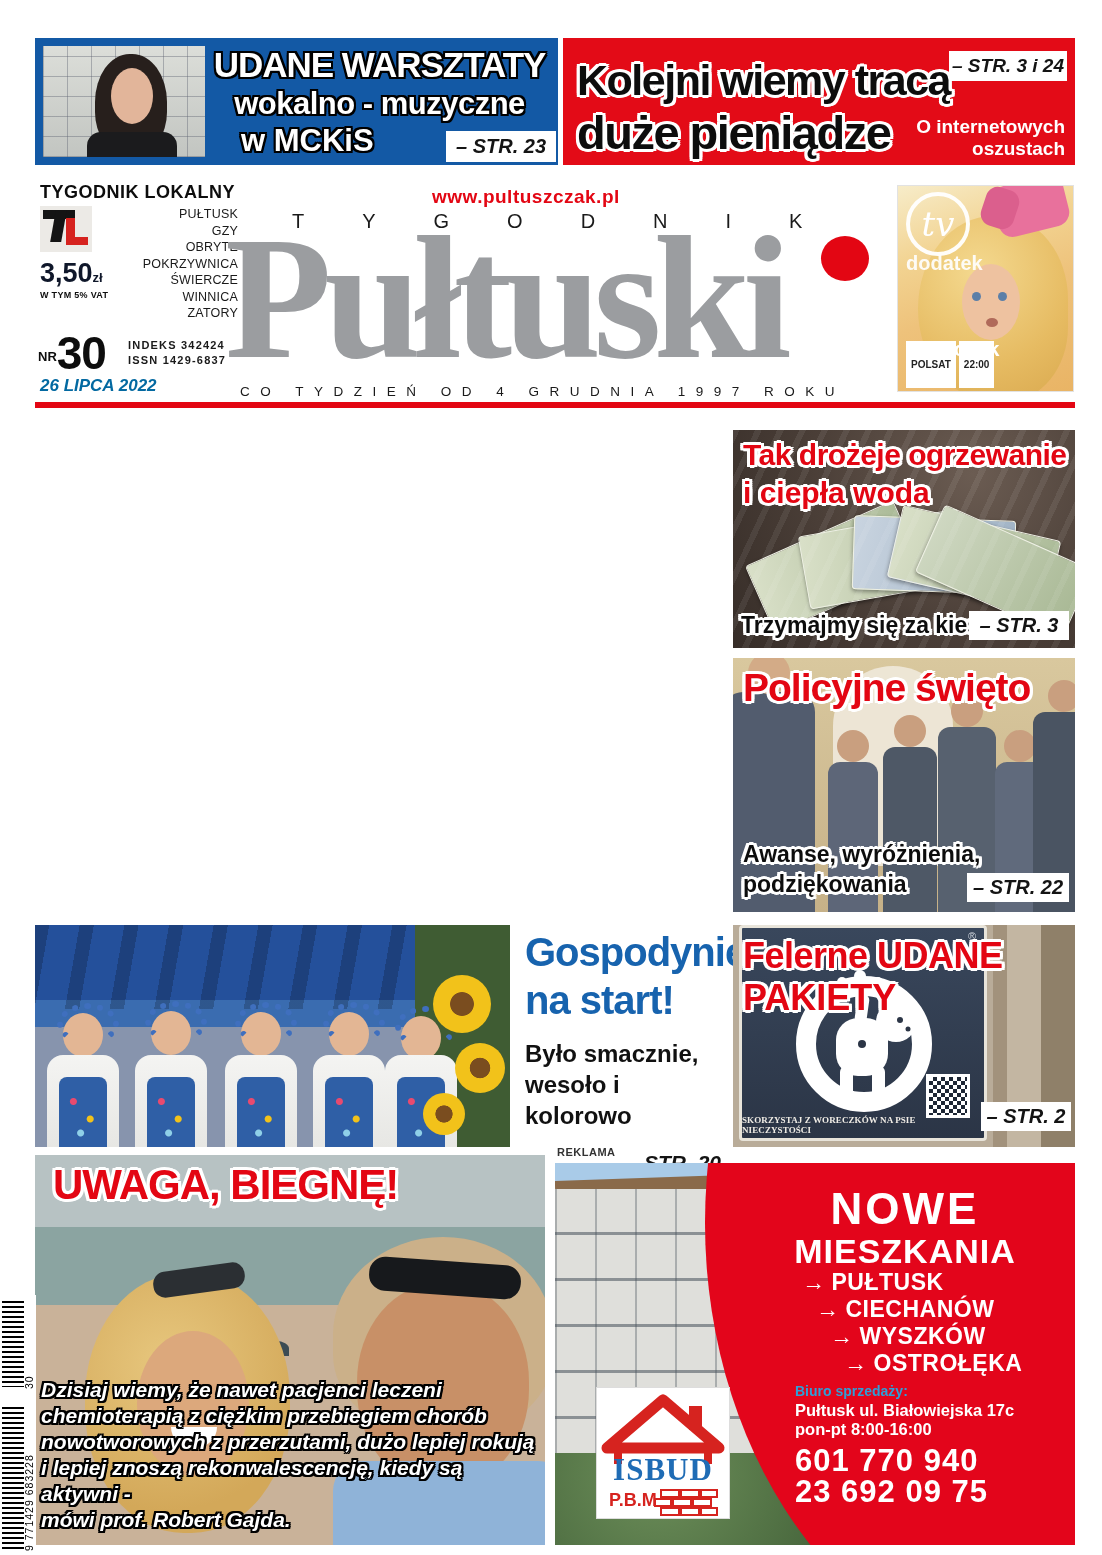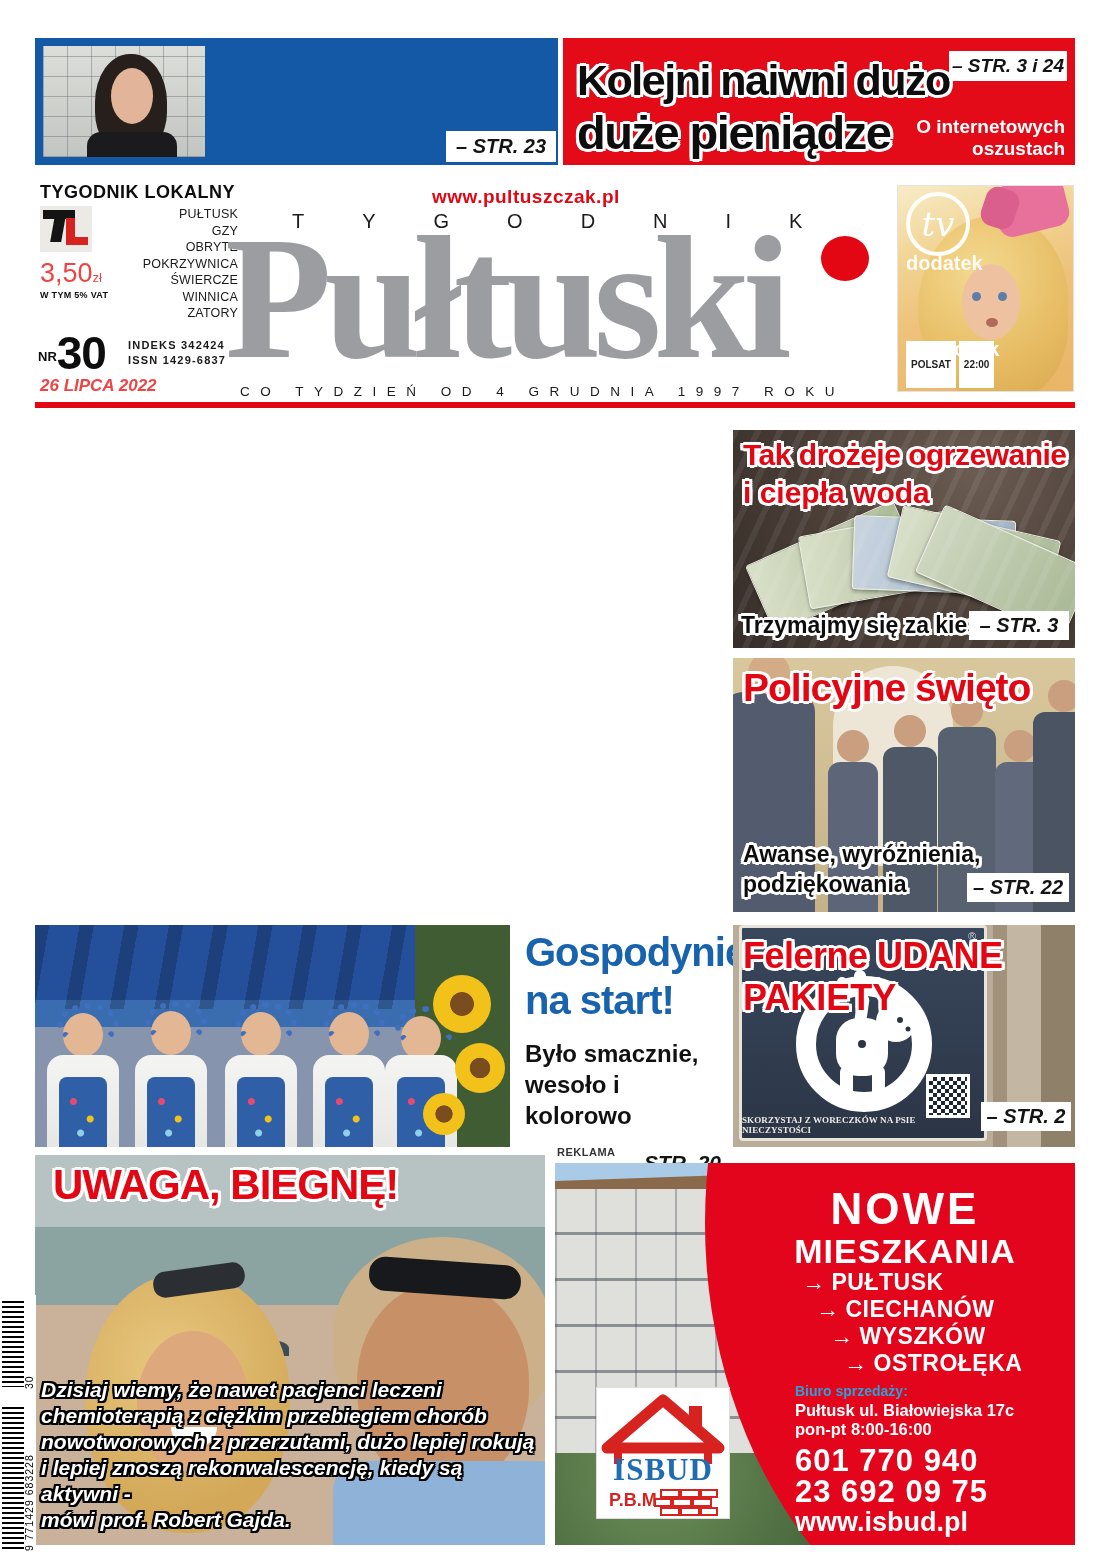--- a/index.html
+++ b/index.html
@@ -43,31 +43,31 @@
   .br-topic{right:10px;top:78px;text-align:right;color:#fff;font-weight:bold;font-size:19px;line-height:22px;}
   .br-ref{right:8px;top:13px;width:118px;height:30px;font-size:19px;}
 
   
   .mh-local{left:40px;top:182px;font-size:18px;font-weight:bold;letter-spacing:.5px;color:#0d0d0d;}
   .mh-tl{left:40px;top:206px;width:52px;height:46px;background:#eceae6;}
   .tl-bar{left:3px;top:4px;width:32px;height:9px;background:#141414;}
   .tl-stem{left:13px;top:4px;width:11px;height:32px;background:#141414;transform:skewX(-10deg);}
   .tl-l1{left:26px;top:12px;width:9px;height:27px;background:#d6231f;}
   .tl-l2{left:26px;top:31px;width:22px;height:8px;background:#d6231f;}
-  .mh-price{left:40px;top:258px;font-size:27px;font-weight:normal;color:#ef4444;}
+  .mh-price{left:40px;top:258px;font-size:27px;font-weight:bold;color:#0f172a;}
   .mh-price .unit{font-size:13px;}
   .mh-vat{left:40px;top:290px;font-size:9px;font-weight:bold;color:#0d0d0d;letter-spacing:.3px;}
   .mh-towns{left:118px;top:206px;width:120px;text-align:right;font-size:12.5px;line-height:16.5px;
             color:#1a1a1a;letter-spacing:.2px;}
   .mh-towns span{display:block;}
   .mh-nr{left:38px;top:326px;color:#0d0d0d;}
   .mh-nr .pre{font-size:13px;font-weight:bold;vertical-align:8px;}
   .mh-nr .num{font-size:46px;font-weight:bold;letter-spacing:-1px;}
   .mh-index{left:128px;top:338px;font-size:11px;font-weight:bold;letter-spacing:1.2px;line-height:15px;color:#1a1a1a;}
-  .mh-date{left:40px;top:376px;font-size:17px;font-weight:bold;font-style:italic;color:#ef4444;}
+  .mh-date{left:40px;top:376px;font-size:17px;font-weight:bold;font-style:italic;color:#0369a1;}
   .mh-site{left:432px;top:186px;font-size:19px;font-weight:bold;color:#e30613;letter-spacing:.5px;}
   .mh-kicker{left:292px;top:210px;font-size:20px;color:#1a1a1a;letter-spacing:58px;white-space:nowrap;}
   .mh-title{left:225px;top:200px;width:640px;height:182px;}
   .mh-title .txt{position:absolute;left:0;top:0;width:100%;height:100%;line-height:196px;
     font-family:"Liberation Serif",serif;font-weight:bold;font-size:175px;letter-spacing:-8px;color:#9b9da0;}
   .mh-dot{position:absolute;right:-4px;top:36px;width:48px;height:45px;border-radius:50%;background:#e30613;}
   .mh-tagline{left:240px;top:384px;font-size:13.5px;letter-spacing:10.5px;color:#1a1a1a;white-space:nowrap;}
   .mh-rule{left:35px;top:402px;width:1040px;height:6px;background:#e30613;}
 
   
@@ -222,25 +222,30 @@
 <body>
 
 <div class="page">
 
   <div class="abs banner-blue">
     <div class="abs bb-photo">
       <div class="abs bb-hair"></div>
       <div class="abs bb-face"></div>
       <div class="abs bb-body"></div>
     </div>
+    <div class="abs bb-text">
+      <div class="bb-l1 ob2">UDANE WARSZTATY</div>
+      <div class="bb-l2 ob2">wokalno - muzyczne</div>
+      <div class="bb-l3 ob2">w MCKiS</div>
+    </div>
     <div class="refbox bb-ref">– STR. 23</div>
   </div>
 
   <div class="abs banner-red">
-    <div class="abs br-l1 blkhl ow3">Kolejni naiwni dużo</div>
+    <div class="abs br-l1 blkhl ow3">Kolejni wiemy tracą</div>
     <div class="abs br-l2 blkhl ow3">duże pieniądze</div>
     <div class="abs br-topic">
       <div>O internetowych</div>
       <div>oszustach</div>
     </div>
     <div class="refbox br-ref">– STR. 3 i 24</div>
   </div>
 
   <div class="abs mh-local">TYGODNIK LOKALNY</div>
   <div class="abs mh-tl">
@@ -449,21 +454,20 @@
       <div class="ad-h2">MIESZKANIA</div>
       <div class="ad-city" style="padding-left:62px;"><span class="arr">→</span><span>PUŁTUSK</span></div>
       <div class="ad-city" style="padding-left:76px;"><span class="arr">→</span><span>CIECHANÓW</span></div>
       <div class="ad-city" style="padding-left:90px;"><span class="arr">→</span><span>WYSZKÓW</span></div>
       <div class="ad-city" style="padding-left:104px;"><span class="arr">→</span><span>OSTROŁĘKA</span></div>
       <div class="ad-office">Biuro sprzedaży:</div>
       <div class="ad-line">Pułtusk ul. Białowiejska 17c</div>
       <div class="ad-line">pon-pt 8:00-16:00</div>
       <div class="ad-phone" style="margin-top:6px;">601 770 940</div>
       <div class="ad-phone">23 692 09 75</div>
-      <div class="ad-www">www.isbud.pl</div>
     </div>
     <div class="abs ad-logo">
       <svg viewBox="0 0 132 130" style="width:132px;height:130px;">
         <polygon points="10,60 66,12 122,60" fill="none" stroke="#d6231f" stroke-width="11" stroke-linejoin="round"></polygon>
         <rect x="92" y="18" width="13" height="24" fill="#d6231f"></rect>
         <rect x="17" y="58" width="8" height="18" fill="#d6231f"></rect>
         <rect x="107" y="58" width="8" height="18" fill="#d6231f"></rect>
         <text x="66" y="92" text-anchor="middle" font-family="Liberation Serif, serif" font-weight="bold" font-size="31" fill="#1f6cb5" letter-spacing="1">ISBUD</text>
         <text x="12" y="118" font-family="Liberation Sans, sans-serif" font-weight="bold" font-size="18" fill="#d6231f">P.B.M</text>
         <g stroke="#d6231f" stroke-width="2" fill="#fff">

